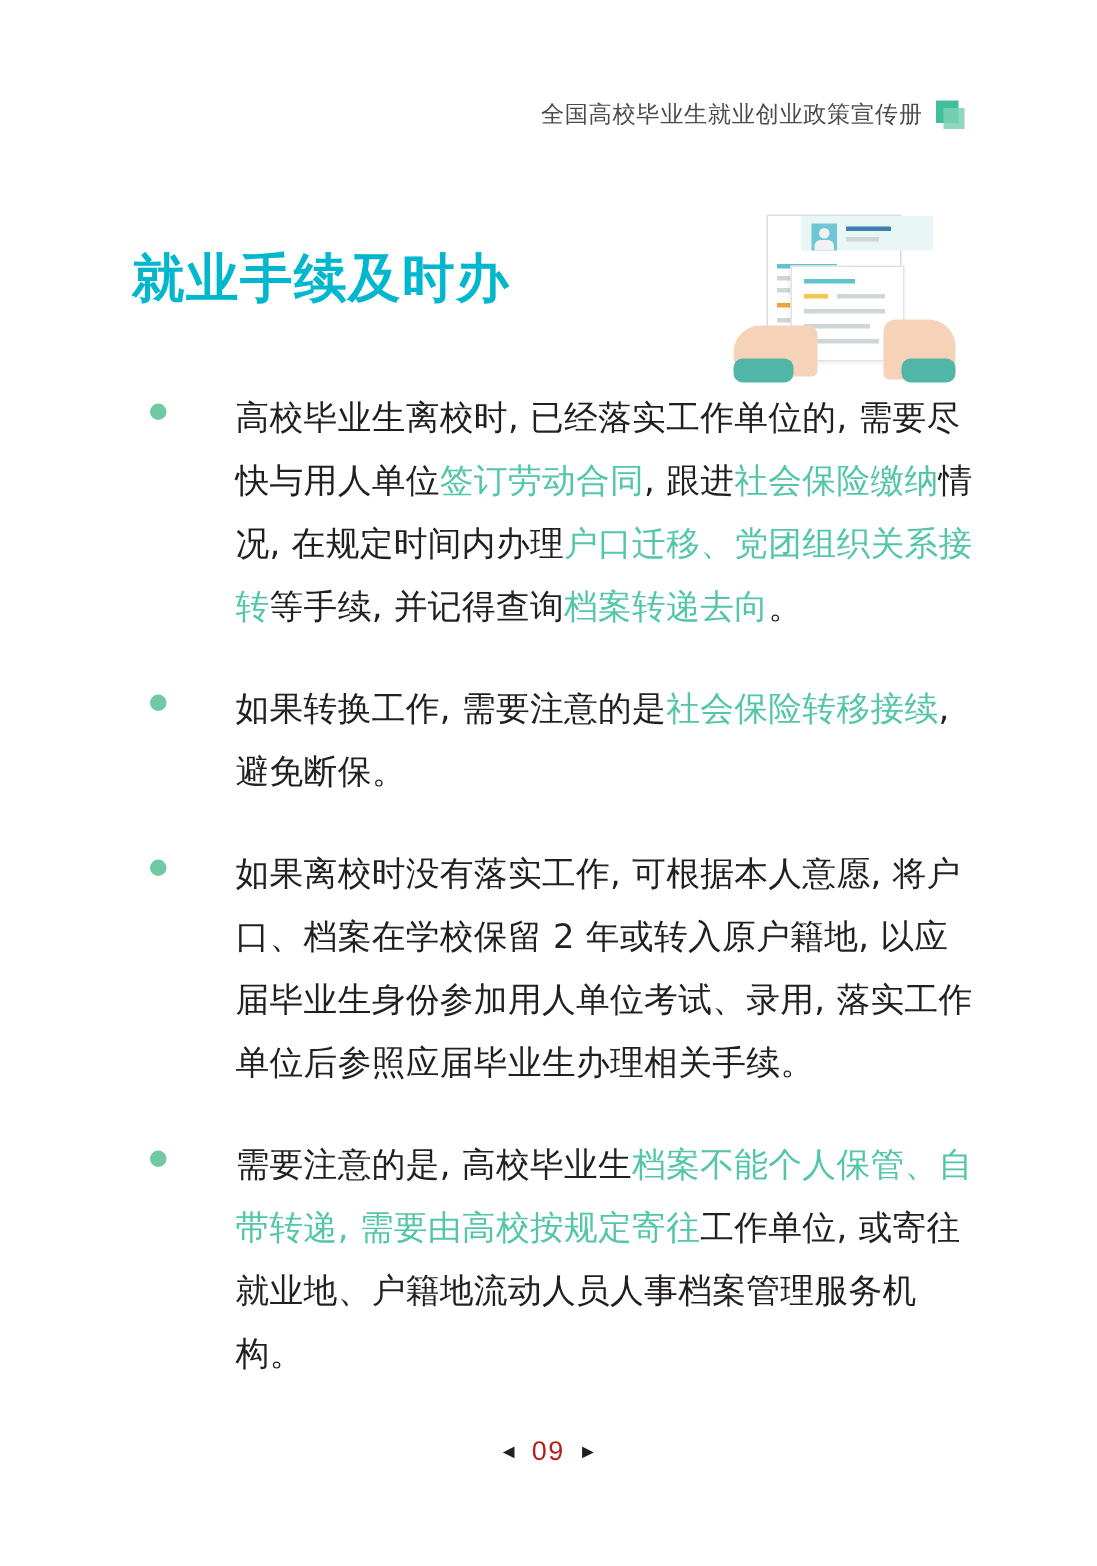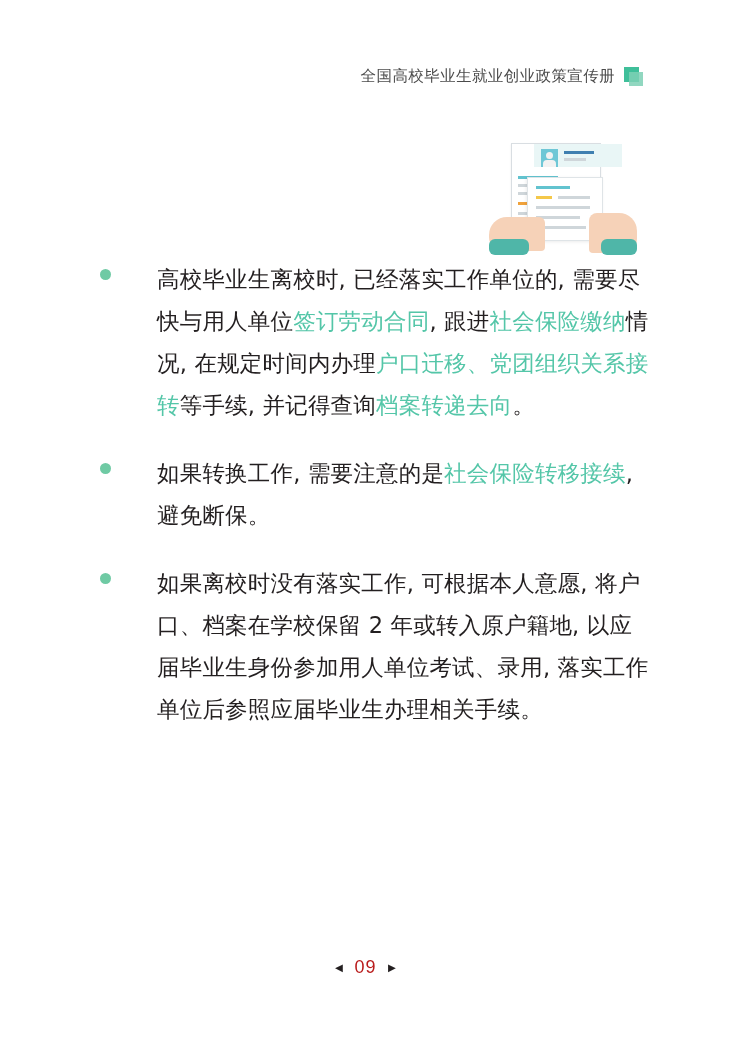--- a/index.html
+++ b/index.html
@@ -216,20 +216,21 @@
 <div class="page">
 
   <div class="header">
     <div class="header-title">全国高校毕业生就业创业政策宣传册</div>
     <div class="header-mark">
       <div class="sq1"></div>
       <div class="sq2"></div>
     </div>
   </div>
 
+  <h1 class="page-title">就业手续及时办</h1>
 
   <div class="illus">
     <div class="il-doc-back">
       <div class="il-doc-top"></div>
       <div class="il-photo">
           <div class="head"></div>
           <div class="body"></div>
         </div>
       <div class="il-line il-blue" style="left:52px; top:7px; width:30px;"></div>
       <div class="il-line" style="left:52px; top:14px; width:22px;"></div>
@@ -270,20 +271,26 @@
       </div>
     </div>
 
     <div class="bullet-item">
       <div class="bullet-dot"></div>
       <div class="bullet-text">
         <span>如果离校时没有落实工作, 可根据本人意愿, 将户口、档案在学校保留 2 年或转入原户籍地, 以应届毕业生身份参加用人单位考试、录用, 落实工作单位后参照应届毕业生办理相关手续。</span>
       </div>
     </div>
 
+    <div class="bullet-item">
+      <div class="bullet-dot"></div>
+      <div class="bullet-text">
+        <span>需要注意的是, 高校毕业生</span><span class="hl">档案不能个人保管、自带转递, 需要由高校按规定寄往</span><span>工作单位, 或寄往就业地、户籍地流动人员人事档案管理服务机构。</span>
+      </div>
+    </div>
 
   </div>
 
   <div class="footer">
     <span class="foot-arrow">◄</span>
     <span class="foot-num">09</span>
     <span class="foot-arrow">►</span>
   </div>
 
 </div>

